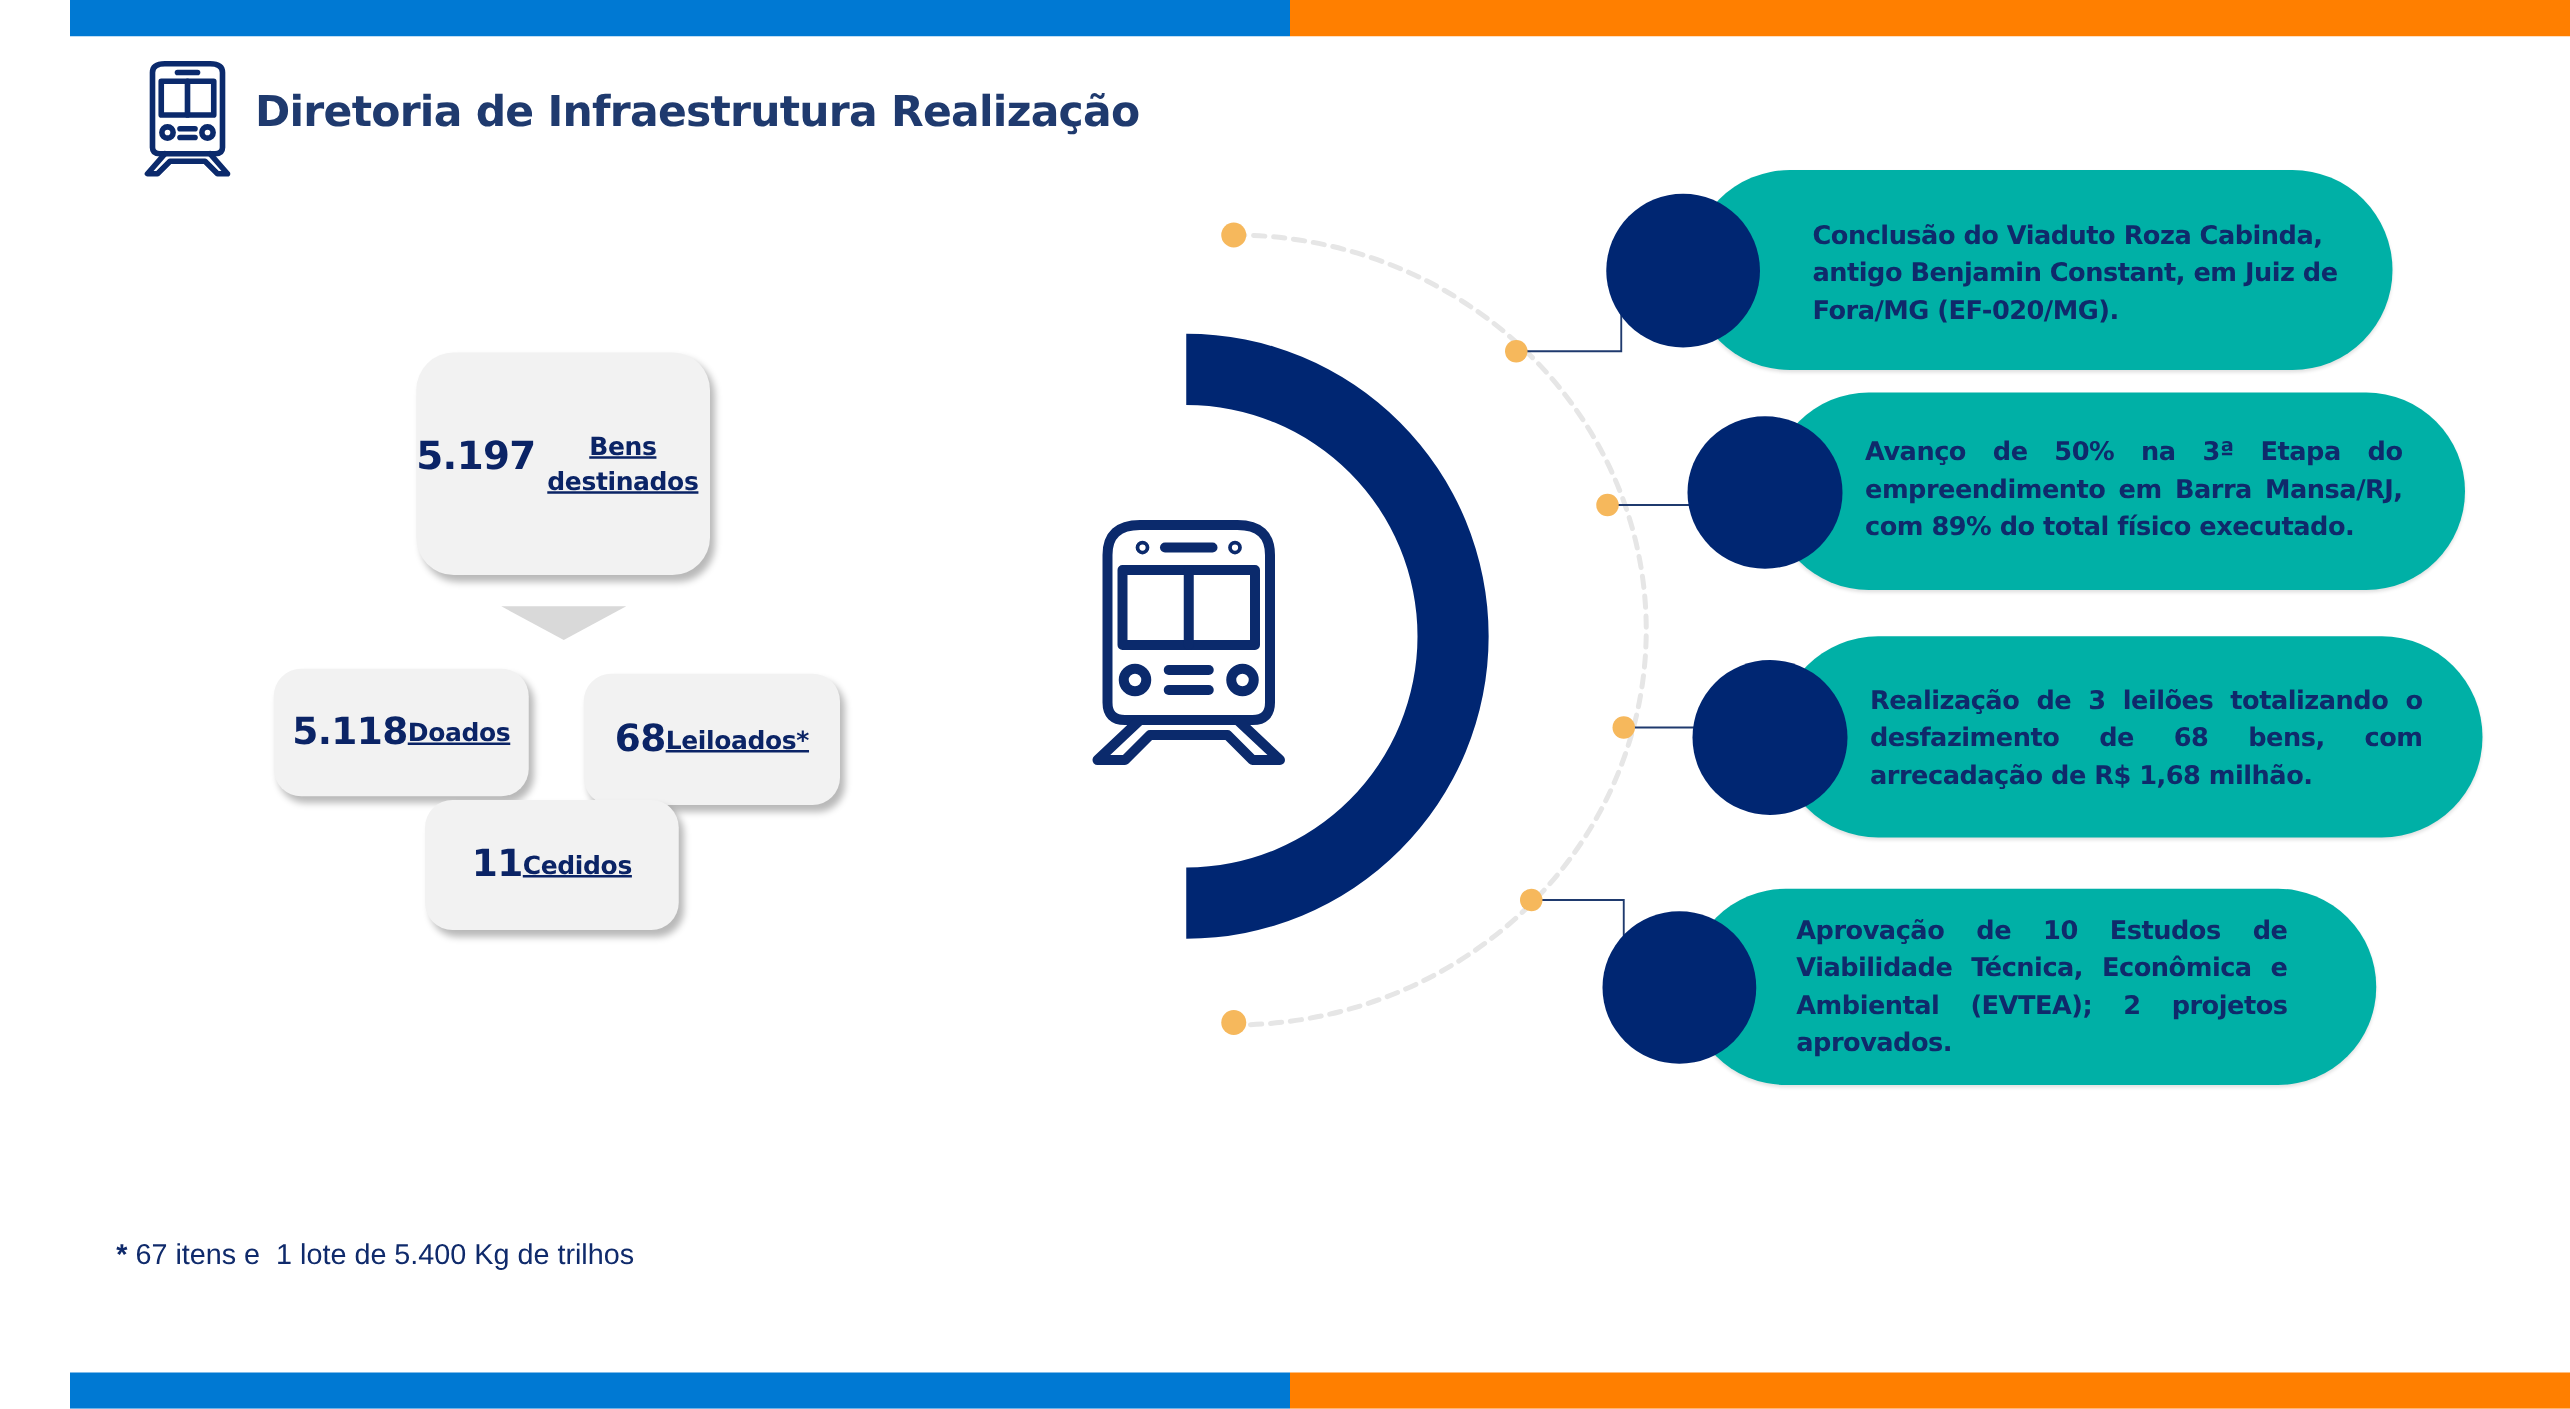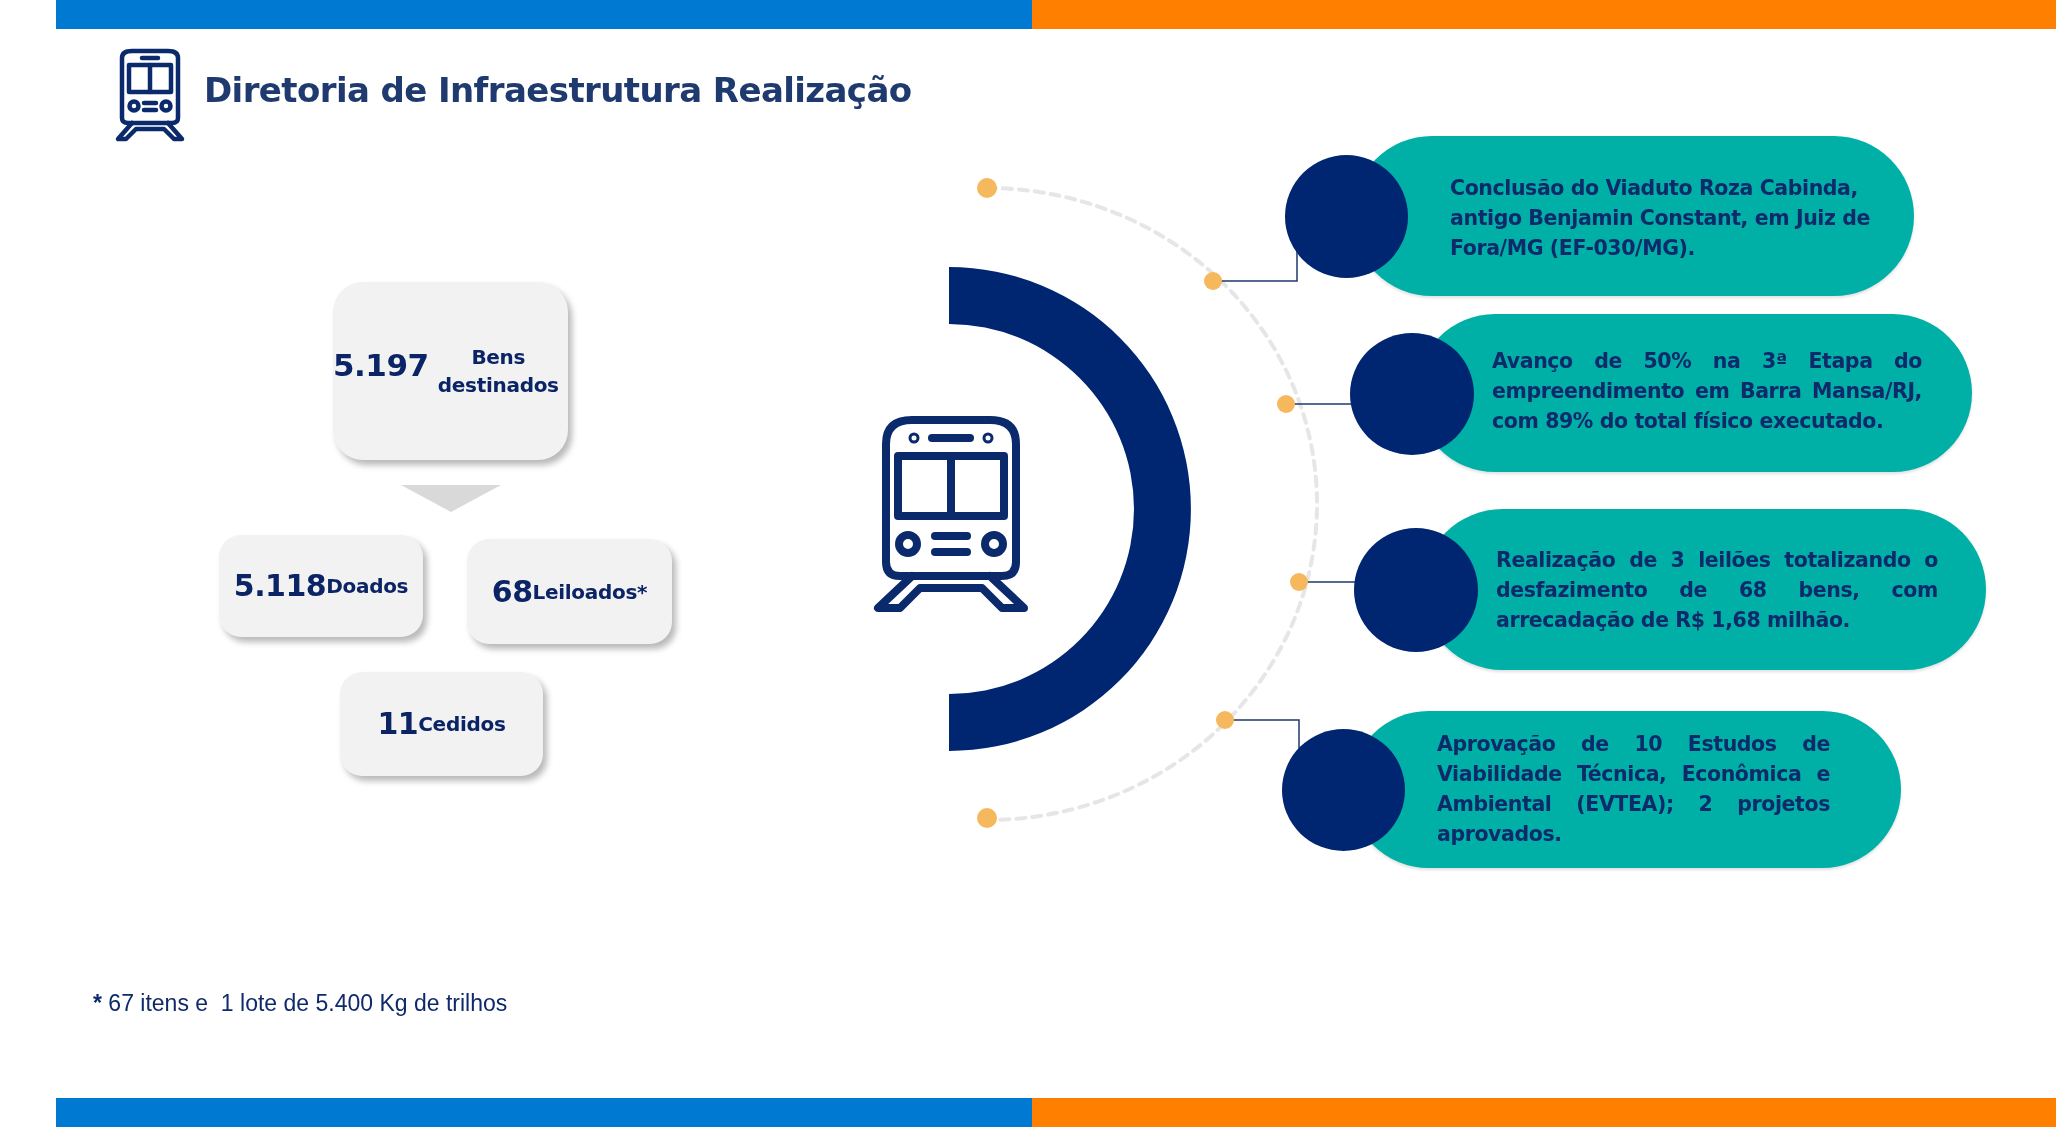--- a/index.html
+++ b/index.html
@@ -22,26 +22,26 @@
       white-space: nowrap;
     }
 
     .card {
       position: absolute; background: #f2f2f2; border-radius: 22px;
       box-shadow: 4px 5px 6px rgba(0,0,0,0.28);
       display: flex; flex-direction: row; align-items: center; justify-content: center;
       color: #0b2466; font-weight: bold; text-align: center;
     }
     .card .num { font-size: 30px; line-height: 36px; letter-spacing: -0.5px; }
-    .card .lbl { font-size: 20px; line-height: 28px; letter-spacing: -0.3px; }
+    .card .lbl { font-size: 20px; line-height: 28px; letter-spacing: -0.3px; text-decoration: underline; }
     .card-main { left: 333px; top: 282px; width: 235px; height: 178px; border-radius: 30px; }
     .card-main .num { font-size: 31px; margin-top: -12px; }
     .card-doados { left: 219px; top: 535px; width: 204px; height: 102px; }
     .card-leiloados { left: 467px; top: 539px; width: 205px; height: 105px; }
-    .card-cedidos { left: 340px; top: 672px; width: 203px; height: 104px; }
+    .card-cedidos { left: 340px; top: 640px; width: 203px; height: 104px; }
     .down-arrow {
       position: absolute; left: 401px; top: 485px; width: 0; height: 0;
       border-left: 50px solid transparent; border-right: 50px solid transparent;
       border-top: 27px solid #d9d9d9;
     }
 
     .diagram { position: absolute; left: 0; top: 0; width: 2056px; height: 1127px; pointer-events: none; }
     .diagram * { pointer-events: auto; }
 
     .center-train { position: absolute; left: 872px; top: 414px; width: 158px; height: 200px; }
@@ -148,21 +148,21 @@
     <line x1="63" y1="138" x2="95" y2="138"></line>
     <line x1="60" y1="24" x2="98" y2="24"></line>
     <circle cx="42" cy="24" r="1.5"></circle>
     <circle cx="116" cy="24" r="1.5"></circle>
     <path d="M40 162 L6 194 L28 194 L48 174 L110 174 L130 194 L152 194 L118 162"></path>
   </g>
 </svg>
 
 <div class="pill p1"></div>
 <div class="bullet-circle c1"></div>
-<div class="pill-text t1">Conclusão do Viaduto Roza Cabinda, antigo Benjamin Constant, em Juiz de Fora/MG (EF-030/MG).</div>
+<div class="pill-text t1">Conclusão do Viaduto Roza Cabinda, antigo Benjamin Constant, em Juiz de Fora/MG (EF-020/MG).</div>
 
 <div class="pill p2"></div>
 <div class="bullet-circle c2"></div>
 <div class="pill-text t2 justify">Avanço de 50% na 3ª Etapa do empreendimento em Barra Mansa/RJ, com 89% do total físico executado.</div>
 
 <div class="pill p3"></div>
 <div class="bullet-circle c3"></div>
 <div class="pill-text t3 justify">Realização de 3 leilões totalizando o desfazimento de 68 bens, com arrecadação de R$ 1,68 milhão.</div>
 
 <div class="pill p4"></div>

